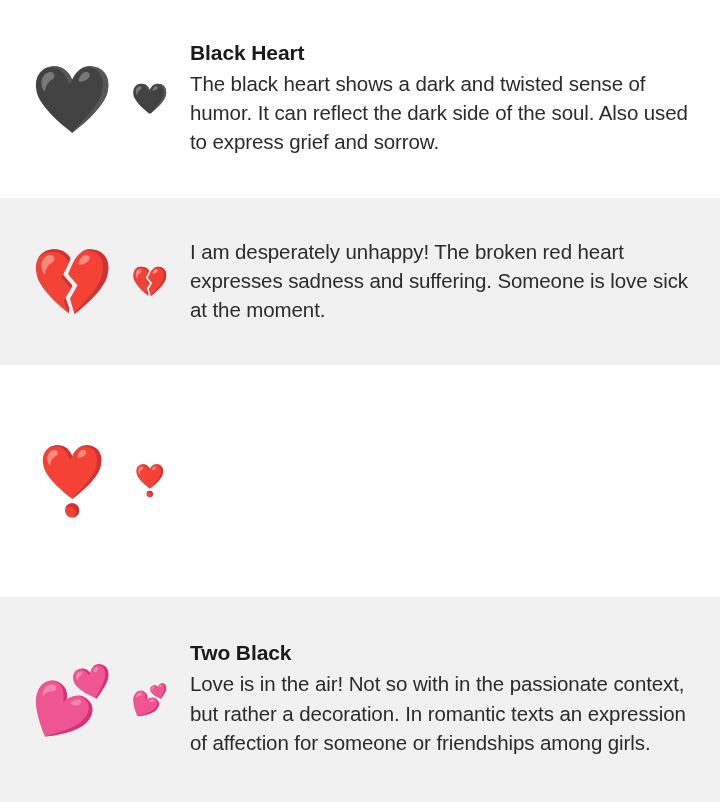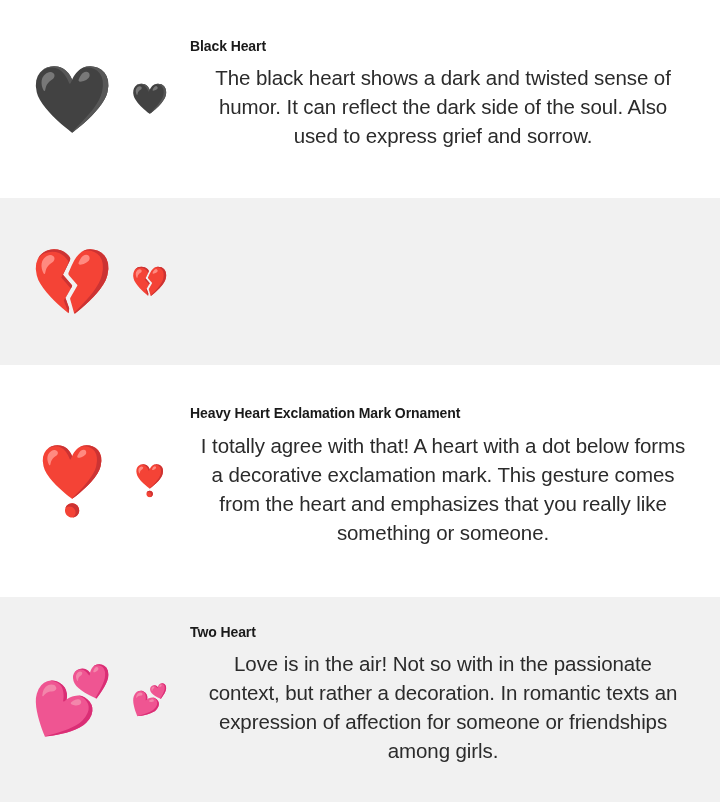--- a/index.html
+++ b/index.html
@@ -52,34 +52,33 @@
     font-size: 30px;
     line-height: 1;
     display: inline-block;
   }
   .text-cell {
     flex: 1;
     box-sizing: border-box;
     padding: 12px 24px 14px 0;
   }
   .title {
-    font-size: 14px;
+    font-size: 21px;
     font-weight: bold;
     color: #1a1a1a;
     margin: 0 0 3px 0;
     line-height: 1.25;
     letter-spacing: -0.1px;
   }
   .desc {
     font-size: 20.5px;
     color: #2b2b2b;
-    margin: 8px;
+    margin: 0;
     line-height: 1.42;
     letter-spacing: -0.1px;
-    text-align: center;
   }
   
   .row-0 { min-height: 198px; }
   .row-1 { min-height: 167px; }
   .row-2 { min-height: 232px; }
   .row-3 { min-height: 205px; }
 </style>
 </head>
 <body>
 
@@ -95,38 +94,35 @@
       <p class="desc">The black heart shows a dark and twisted sense of humor. It can reflect the dark side of the soul. Also used to express grief and sorrow.</p>
     </div>
   </div>
 
   <div class="row alt row-1">
     <div class="emoji-cell">
       <span class="emoji-big">💔</span>
       <span class="emoji-small">💔</span>
     </div>
     <div class="text-cell">
+      <p class="desc">I am desperately unhappy! The broken red heart expresses sadness and suffering. Someone is love sick at the moment.</p>
     </div>
   </div>
 
   <div class="row plain row-2">
     <div class="emoji-cell">
       <span class="emoji-big">❣️</span>
       <span class="emoji-small">❣️</span>
-    </div>
-    <div class="text-cell">
-      <p class="title">Heavy Heart Exclamation Mark Ornament</p>
-      <p class="desc">I totally agree with that! A heart with a dot below forms a decorative exclamation mark. This gesture comes from the heart and emphasizes that you really like something or someone.</p>
     </div>
   </div>
 
   <div class="row alt row-3">
     <div class="emoji-cell">
       <span class="emoji-big">💕</span>
       <span class="emoji-small">💕</span>
     </div>
     <div class="text-cell">
-      <p class="title">Two Heart</p>
+      <p class="title">Two Black</p>
       <p class="desc">Love is in the air! Not so with in the passionate context, but rather a decoration. In romantic texts an expression of affection for someone or friendships among girls.</p>
     </div>
   </div>
 
 </div>
 
 </body></html>

